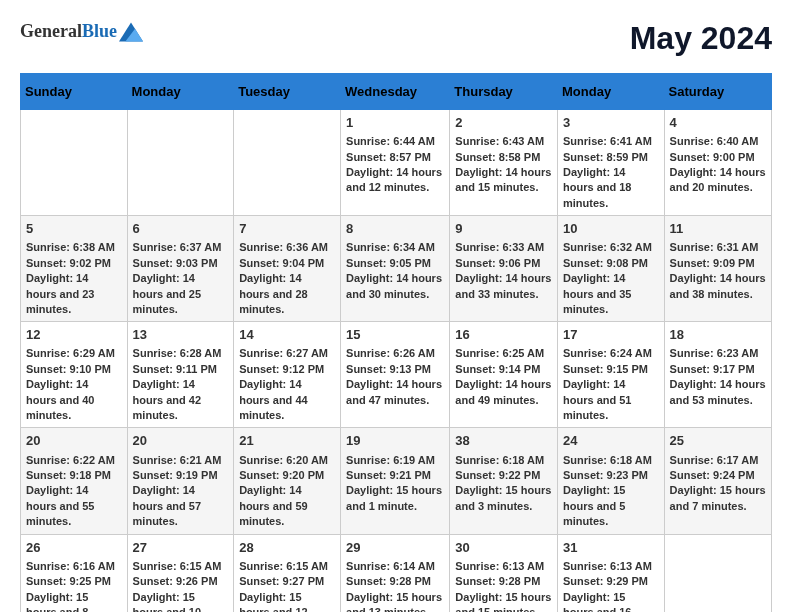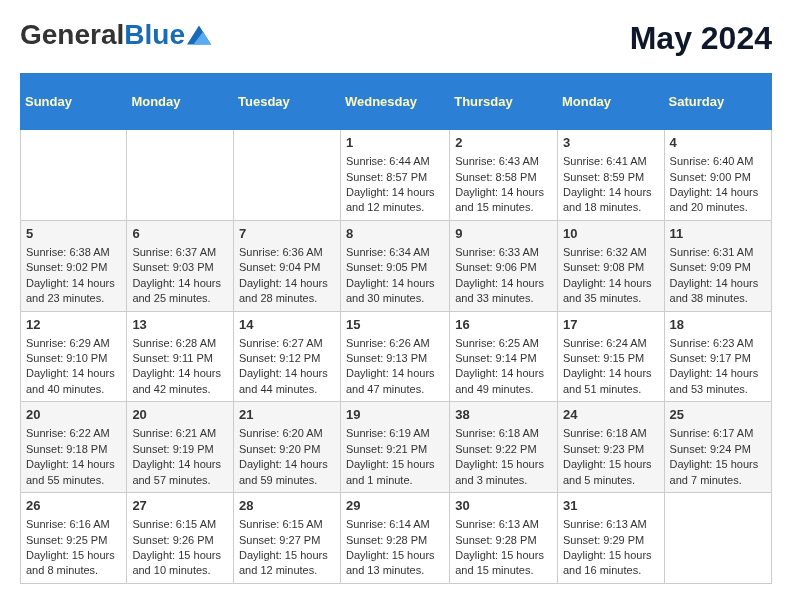--- a/index.html
+++ b/index.html
@@ -14,23 +14,24 @@
       display: flex;
       justify-content: space-between;
       align-items: flex-start;
       margin-bottom: 16px;
     }
     .logo {
       display: flex;
       align-items: center;
     }
     .logo-text {
-      font-size: 28px;
+      font-size: 18px;
       font-weight: bold;
       line-height: 1.1;
+      font-family: Liberation Serif, serif;
     }
     .logo-general { color: #333; }
     .logo-blue { color: #1a6bb5; }
     .logo-icon {
       width: 24px;
       height: 24px;
       margin-left: 2px;
     }
     .title-section {
       text-align: right;
@@ -44,22 +45,22 @@
       font-size: 16px;
       color: #555;
     }
     .calendar-table {
       width: 100%;
       border-collapse: collapse;
       font-size: 11px;
     }
     .calendar-table thead tr th {
       background-color: #2b7fd4;
-      color: #fef9c3;
-      padding: 20px 4px;
+      color: #000000;
+      padding: 10px 4px;
       text-align: left;
       font-size: 13px;
       font-weight: bold;
       border: 1px solid #2b7fd4;
     }
     .calendar-table tbody tr td {
       vertical-align: top;
       padding: 4px 5px;
       border: 1px solid #ccc;
       background: #fff;
@@ -74,20 +75,21 @@
     }
     .day-number {
       font-size: 13px;
       font-weight: bold;
       margin-bottom: 2px;
       display: block;
     }
     .day-info {
       color: #333;
       font-size: 11px;
+      font-weight: bold;
     }
     .empty-cell {
       background: #fff !important;
     }
   </style>
 </head>
 <body>
 
 <div class="header">
   <div class="logo">

